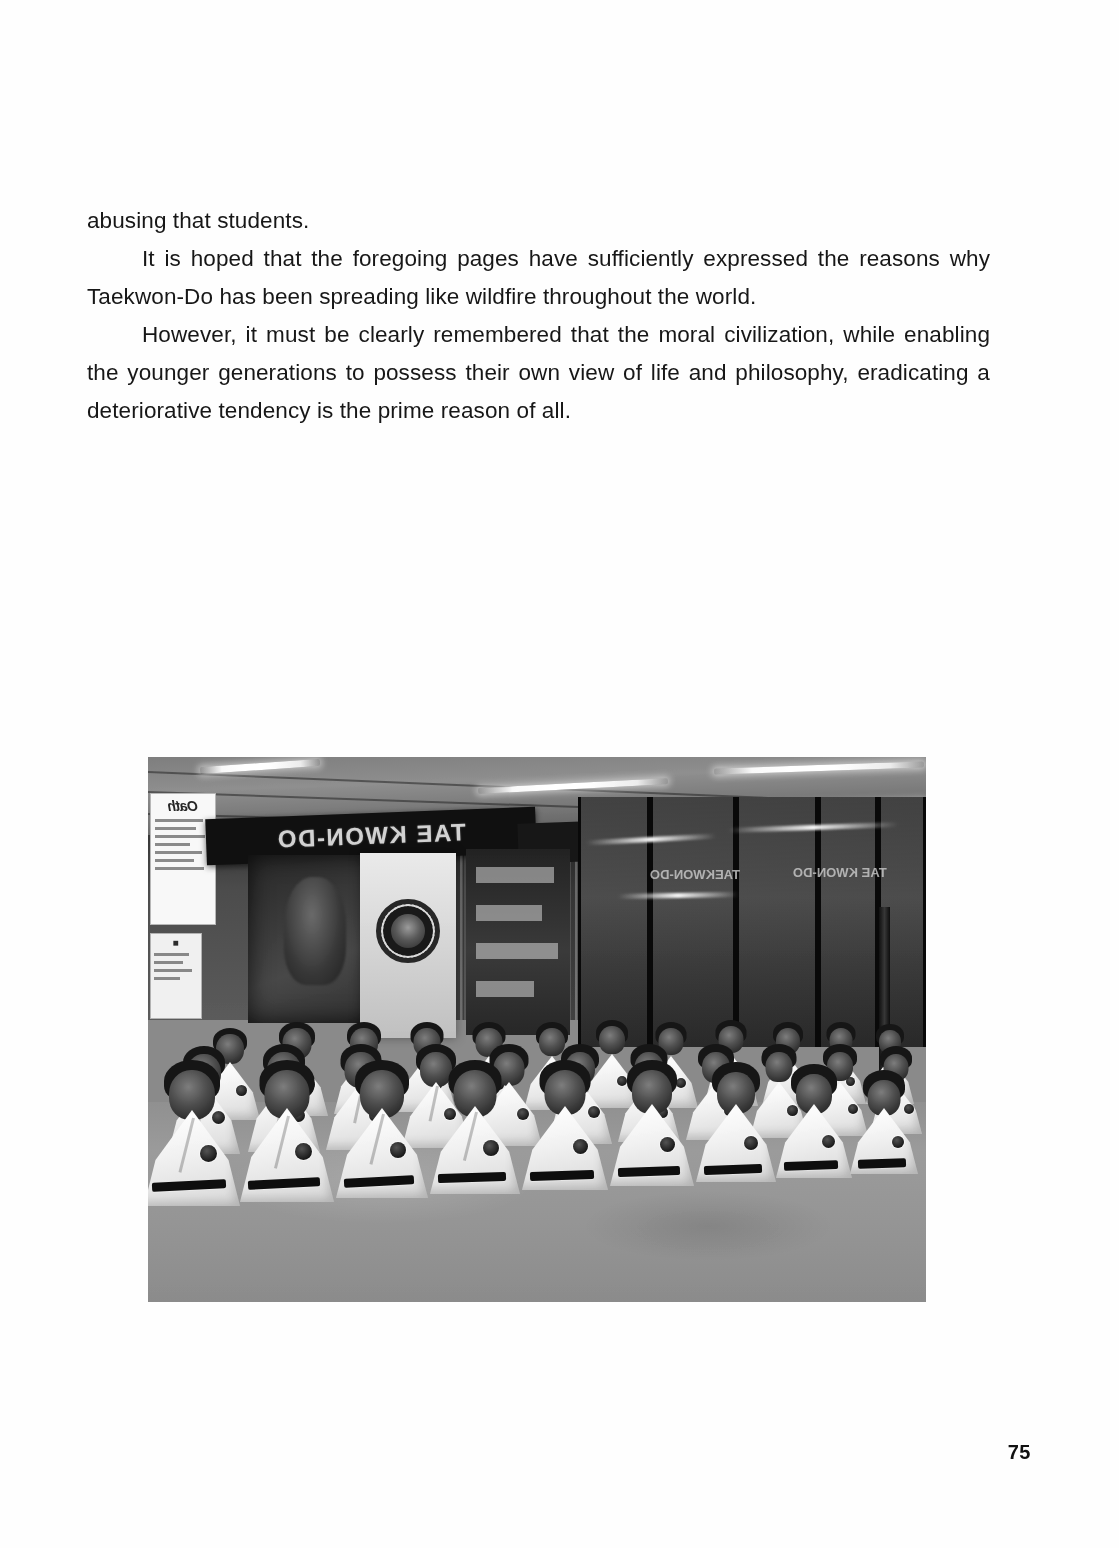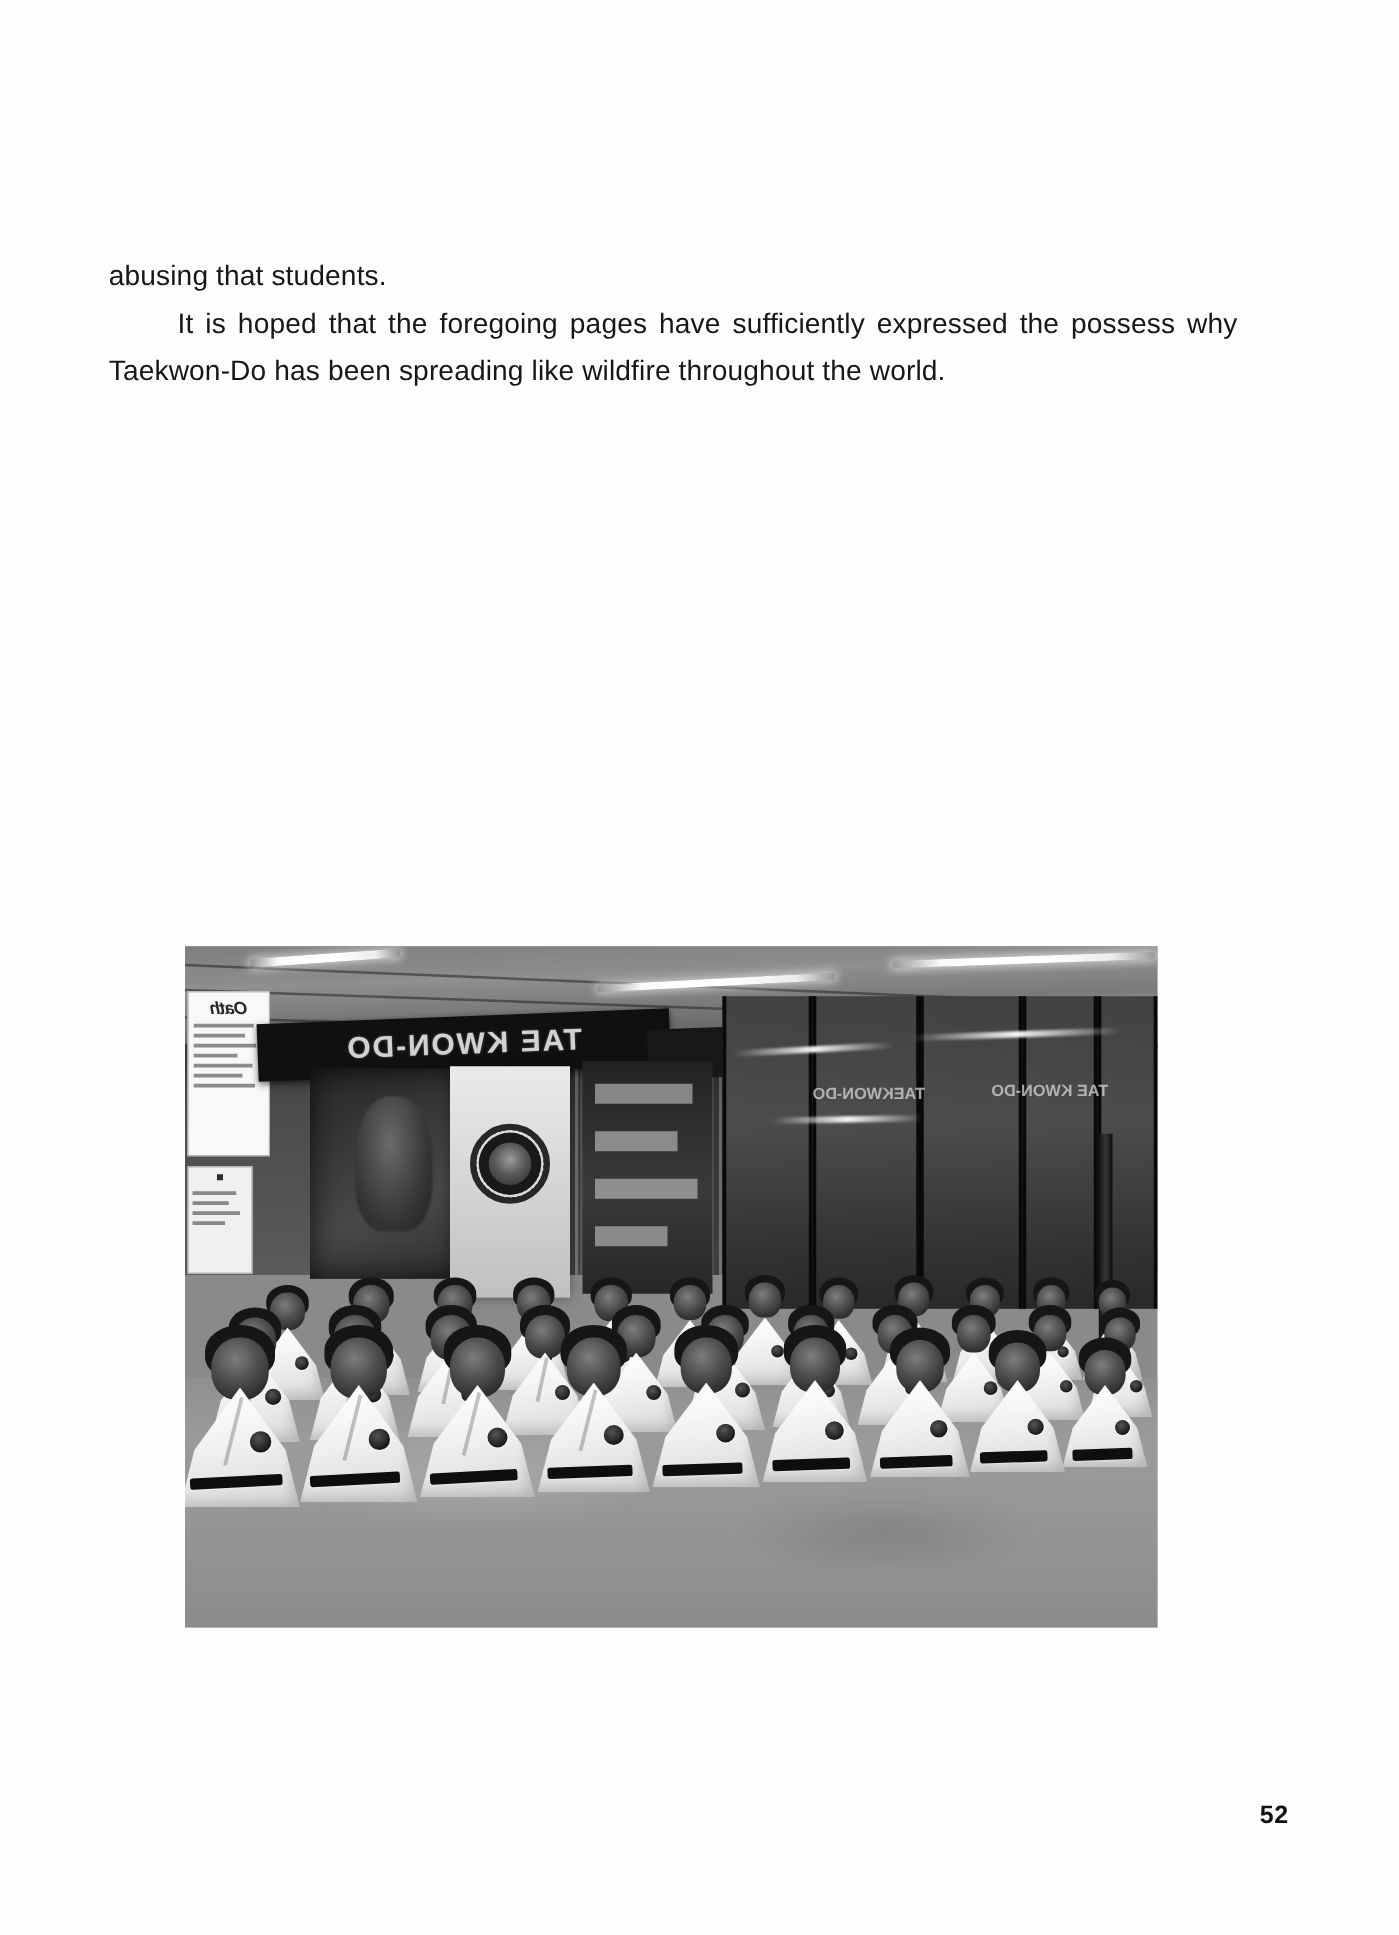--- a/index.html
+++ b/index.html
@@ -361,21 +361,22 @@
     letter-spacing: 0.5px;
   }
 </style>
 </head>
 <body>
 
 <div class="page">
 
   <div class="text-block">
     <p class="para">abusing that students.</p>
-    <p class="para indent">It is hoped that the foregoing pages have sufficiently expressed the possess why Taekwon-Do has been spreading like wildfire  throughout the world.</p>
+    <p class="para indent">It is hoped that the foregoing pages have sufficiently expressed the reasons why Taekwon-Do has been spreading like wildfire  throughout the world.</p>
+    <p class="para indent">However, it must be clearly remembered that the moral civilization, while enabling the younger generations to possess their own view of life and philosophy, eradicating a deteriorative tendency is the prime reason of all.</p>
   </div>
 
   <div class="photo">
 
     <div class="ceiling"></div>
     <div class="ceiling-seam" style="left:0; top:14px; width:780px; transform:rotate(2.4deg);"></div>
     <div class="ceiling-seam" style="left:0; top:34px; width:780px; transform:rotate(2.0deg);"></div>
     <div class="ceiling-seam" style="left:0; top:56px; width:780px; transform:rotate(1.6deg);"></div>
     <div class="light-strip" style="left:52px; top:6px; width:120px; height:7px; transform:rotate(-4deg);"></div>
     <div class="light-strip" style="left:330px; top:26px; width:190px; height:6px; transform:rotate(-3deg);"></div>
@@ -665,15 +666,15 @@
         <div class="hair" style="top:0; width:42px; height:31px;"></div>
         <div class="head" style="top:10px; width:33px; height:36px;"></div>
         <div class="gi" style="height:66px;"></div>
         <div class="patch" style="left:42px; bottom:26px; width:12px; height:12px;"></div>
         <div class="belt" style="left:8px; bottom:6px; width:48px; transform:rotate(-2deg);"></div>
       </div>
 
     </div>
   </div>
 
-  <div class="page-number">52</div>
+  <div class="page-number">75</div>
 
 </div>
 
 </body></html>

